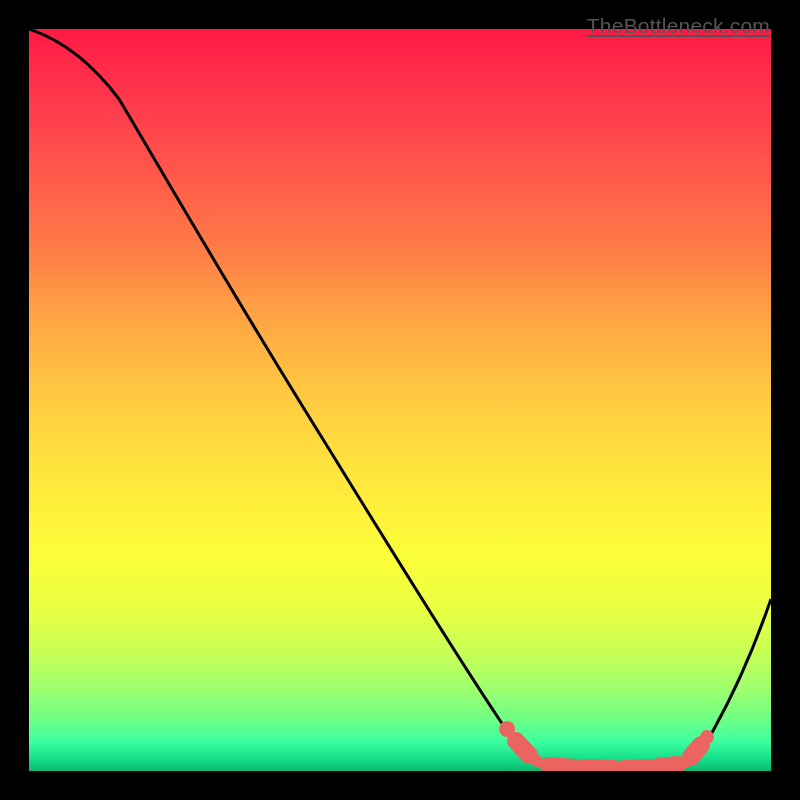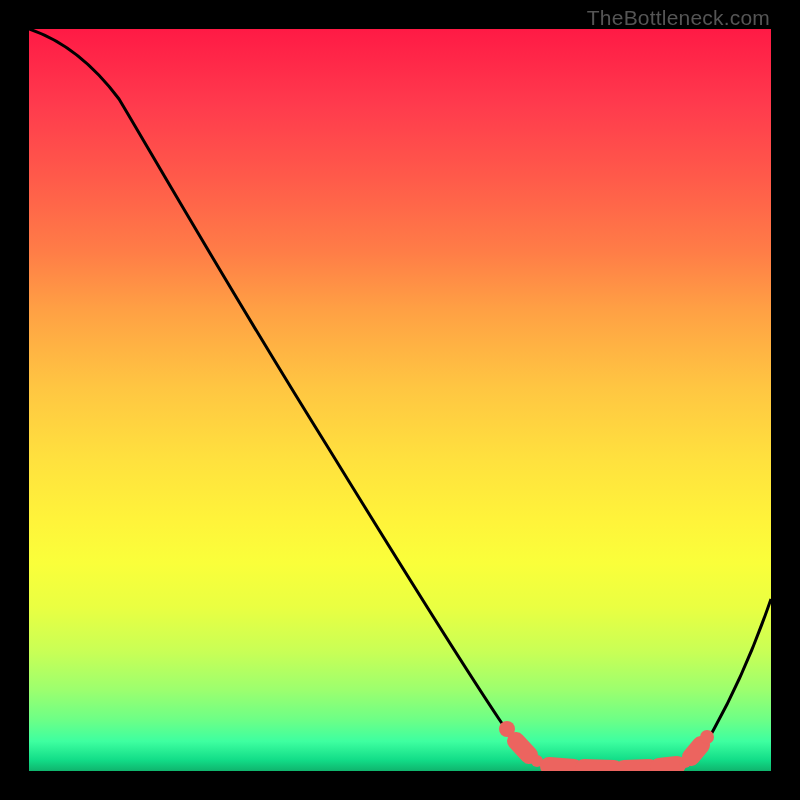--- a/index.html
+++ b/index.html
@@ -40,26 +40,27 @@
       #c8ff56 84%,
       #9dff6e 89%,
       #6eff86 93%,
       #3effa0 96%,
       #12dd88 98.5%,
       #0fb46d 100%
     );
   }
   .watermark {
     position: absolute;
-    top: 6px;
+    top: 14px;
     right: 30px;
     color: #555;
     font-size: 21px;
     font-weight: 500;
     letter-spacing: 0.2px;
+    text-decoration: underline;
   }
   svg.curve {
     position: absolute;
     left: 29px;
     top: 29px;
     width: 742px;
     height: 742px;
     pointer-events: none;
   }
   .curve path.main {

